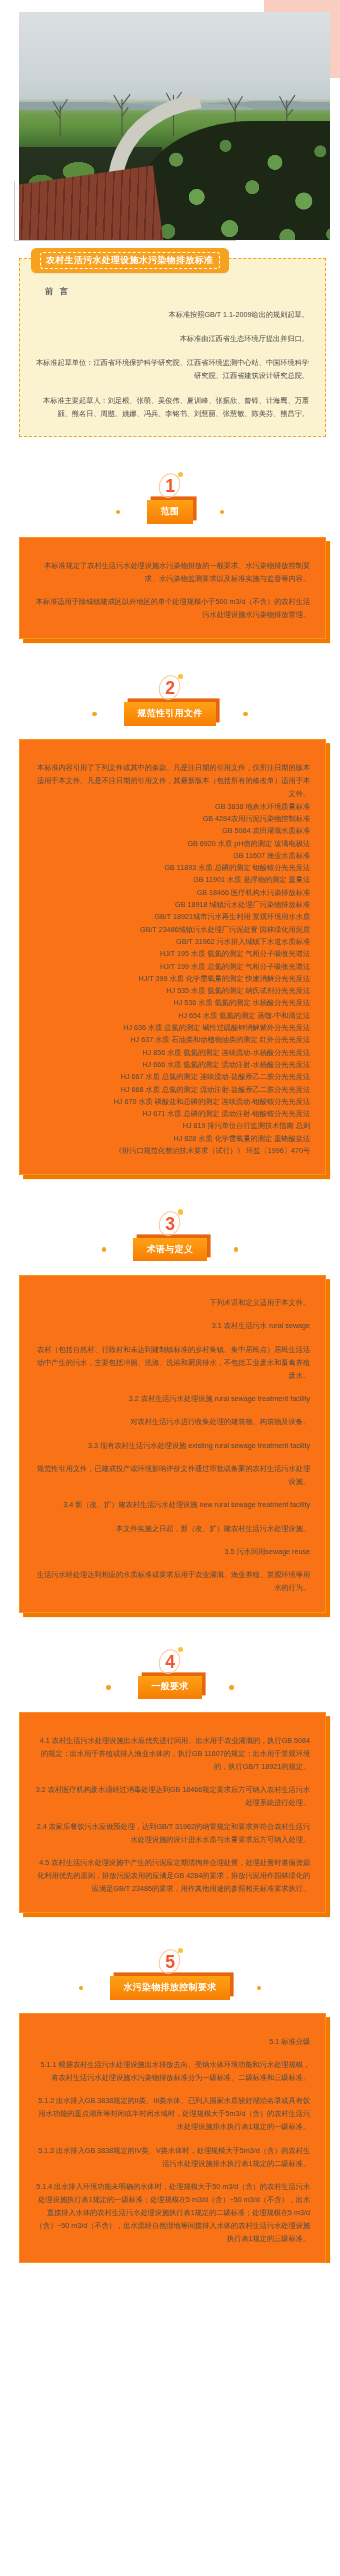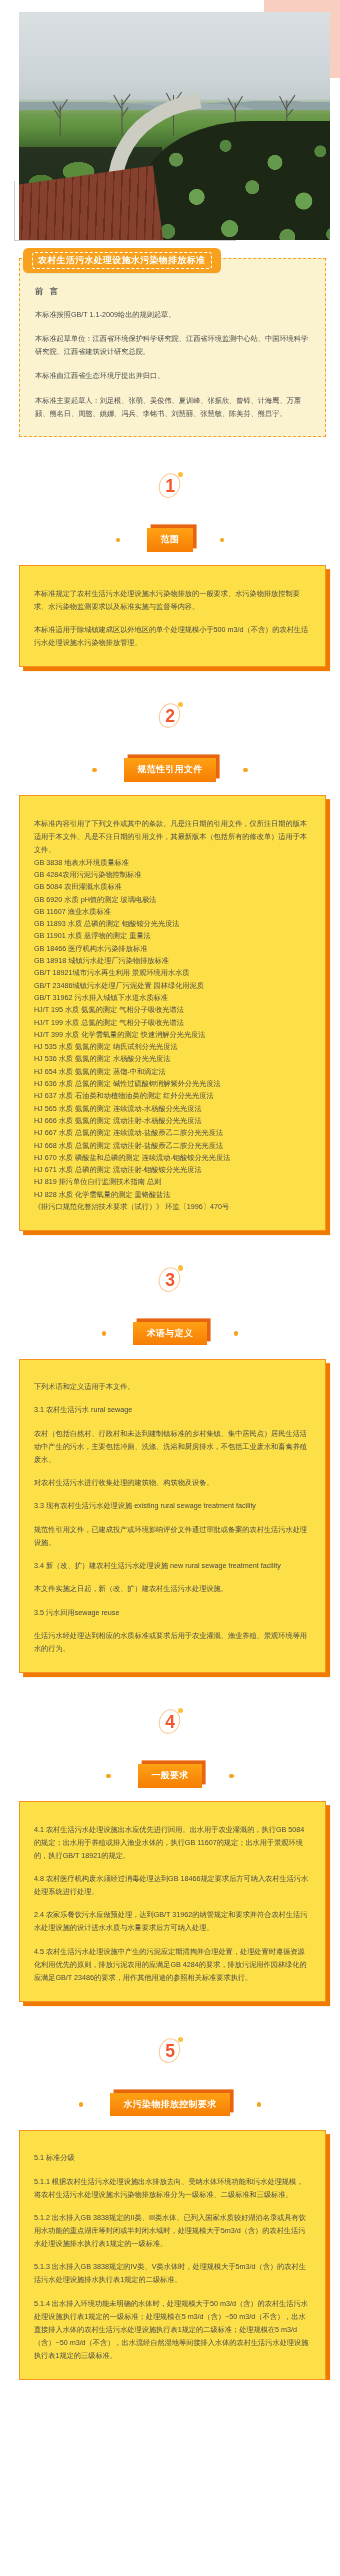--- a/index.html
+++ b/index.html
@@ -47,43 +47,43 @@
         radial-gradient(23px 13.4px at 55% 64%, #4e7d33 0 60%, transparent 62%),
         radial-gradient(29px 17.5px at 22% 88%, #437029 0 60%, transparent 62%),
         radial-gradient(31px 18.5px at 52% 92%, #4e7d33 0 60%, transparent 62%); }
   .hero-deck { position:absolute; left:-14.4px; bottom:-13.4px; width:155px; height:77px;
       transform:rotate(-8deg);
       background:repeating-linear-gradient(100deg,#86402e 0 6.7px,#6b2f22 6.7px 8.2px); }
   .hero-trees { position:absolute; left:0; top:34%; width:100%; height:46px; }
 
   
   .foreword-wrap { position:relative; margin:15.5px 0 0 18.5px; width:307px; }
-  .doc-badge { position:absolute; left:4px; top:-9.3px; z-index:2; background:#f7a11f;
+  .doc-badge { position:absolute; left:12px; top:-9.3px; z-index:2; background:#f7a11f;
       border-radius:5.2px; padding:4.1px 9.3px; box-shadow:0 1px 0 rgba(0,0,0,.06); }
   .doc-badge .inner { border:1px dashed #ffffff; border-radius:3.1px; padding:1.5px 5.2px;
       color:#ffffff; font-size:8.8px; font-weight:bold; letter-spacing:0.5px; }
   .foreword-box { background:#fbf3cf; border:1px dashed #f7a21c; padding:27px 15.5px 16.5px 15.5px; }
-  .foreword-heading { font-size:8.2px; font-weight:bold; color:#5c5c5c; letter-spacing:2.1px; }
-  .foreword-box p.para { margin-top:11.3px; font-size:7.2px; line-height:13px; color:#4a4a4a; }
+  .foreword-heading { font-size:8.2px; font-weight:bold; color:#5c5c5c; letter-spacing:2.1px;margin-left:10px; }
+  .foreword-box p.para { margin-top:11.3px; font-size:7.2px; line-height:13px; color:#4a4a4a;text-align:right; }
 
   
   .section { margin-top:35px; }
   .sec-num { position:relative; width:33px; height:28px; margin:0 auto; text-align:center;
       font-size:17.5px; line-height:28px; font-weight:bold; color:#f4572e; }
   .sec-num .ring { position:absolute; left:5.2px; top:1px; width:20.6px; height:25px;
       border:1px solid #fbc896; border-radius:50%; transform:rotate(22deg); }
   .sec-num .dot { position:absolute; right:3.1px; top:-0.5px; width:5.2px; height:5.2px;
       background:#fbc03c; border-radius:50%; }
-  .sec-head { display:flex; align-items:center; justify-content:center; margin-top:28px; }
+  .sec-head { display:flex; align-items:center; justify-content:center; margin-top:0; }
   .side-dot { width:4.6px; height:4.6px; border-radius:50%; background:#f7a21c; }
   .sec-badge { margin:0 27px; background:linear-gradient(180deg,#ffa114,#f67d04);
       box-shadow:3.6px -3.6px 0 0 #e8650f; padding:5.7px 13.4px; color:#ffffff;
       font-size:8.8px; font-weight:bold; letter-spacing:0.5px; }
-  .sec-box { margin:13.4px 0 0 18.5px; width:307px; background:#fde047;
-      border:1px solid #f7941d; box-shadow:4.1px 4.1px 0 0 #f07a00; padding:20.6px 14.4px 17.5px 14.4px; }
+  .sec-box { margin:13.4px 0 0 18.5px; width:307px; background:#f97316;
+      border:1px solid #f7941d; box-shadow:4.1px 4.1px 0 0 #f07a00; padding:20.6px 14.4px 17.5px 14.4px;text-align:right; }
   .sec-box p.para { font-size:7.2px; line-height:13px; color:#4a4a4a; margin-top:10.3px; }
   .sec-box p.para:first-child { margin-top:0; }
   .sec-box p.ref { font-size:7.2px; line-height:11.3px; color:#4a4a4a; margin-top:1px; }
 </style>
 </head>
 <body>
 
 <div class="page">
 
   <div class="hero-wrap">
@@ -109,22 +109,22 @@
   </div>
 
   <div class="foreword-wrap">
     <div class="doc-badge">
       <div class="inner">农村生活污水处理设施水污染物排放标准</div>
     </div>
     <div class="foreword-box">
       <div class="foreword-heading">前 言</div>
       <div>
           <p class="para">本标准按照GB/T 1.1-2009给出的规则起草。</p>
+          <p class="para">本标准由江西省生态环境厅提出并归口。</p>
           <p class="para">本标准起草单位：江西省环境保护科学研究院、江西省环境监测中心站、中国环境科学研究院、江西省建筑设计研究总院。</p>
-          <p class="para">本标准由江西省生态环境厅提出并归口。</p>
           <p class="para">本标准主要起草人：刘足根、张萌、吴俊伟、夏训峰、张振欣、曾铎、计海鹰、万禀颢、熊名日、周憨、姚娜、冯兵、李铭书、刘慧丽、张慧敏、陈美芬、熊昌宇。</p>
         </div>
     </div>
   </div>
 
   <div class="section">
     <div class="sec-num"><span class="ring"></span><span class="dot"></span><span>1</span></div>
     <div class="sec-head">
       <span class="side-dot"></span>
       <span class="sec-badge">范围</span>
@@ -161,21 +161,21 @@
           <p class="ref">GB/T 23486城镇污水处理厂污泥处置 园林绿化用泥质</p>
           <p class="ref">GB/T 31962 污水排入城镇下水道水质标准</p>
           <p class="ref">HJ/T 195 水质 氨氮的测定 气相分子吸收光谱法</p>
           <p class="ref">HJ/T 199 水质 总氮的测定 气相分子吸收光谱法</p>
           <p class="ref">HJ/T 399 水质 化学需氧量的测定 快速消解分光光度法</p>
           <p class="ref">HJ 535 水质 氨氮的测定 纳氏试剂分光光度法</p>
           <p class="ref">HJ 536 水质 氨氮的测定 水杨酸分光光度法</p>
           <p class="ref">HJ 654 水质 氨氮的测定 蒸馏-中和滴定法</p>
           <p class="ref">HJ 636 水质 总氮的测定 碱性过硫酸钾消解紫外分光光度法</p>
           <p class="ref">HJ 637 水质 石油类和动植物油类的测定 红外分光光度法</p>
-          <p class="ref">HJ 565 水质 氨氮的测定 连续流动-水杨酸分光光度法</p>
+          <p class="ref">HJ 856 水质 氨氮的测定 连续流动-水杨酸分光光度法</p>
           <p class="ref">HJ 666 水质 氨氮的测定 流动注射-水杨酸分光光度法</p>
           <p class="ref">HJ 667 水质 总氮的测定 连续流动-盐酸萘乙二胺分光光度法</p>
           <p class="ref">HJ 668 水质 总氮的测定 流动注射-盐酸萘乙二胺分光光度法</p>
           <p class="ref">HJ 670 水质 磷酸盐和总磷的测定 连续流动-钼酸铵分光光度法</p>
           <p class="ref">HJ 671 水质 总磷的测定 流动注射-钼酸铵分光光度法</p>
           <p class="ref">HJ 819 排污单位自行监测技术指南 总则</p>
           <p class="ref">HJ 828 水质 化学需氧量的测定 重铬酸盐法</p>
           <p class="ref">《排污口规范化整治技术要求（试行）》 环监〔1996〕470号</p>
         </div>
     </div>
@@ -185,40 +185,41 @@
     <div class="sec-num"><span class="ring"></span><span class="dot"></span><span>3</span></div>
     <div class="sec-head">
       <span class="side-dot"></span>
       <span class="sec-badge">术语与定义</span>
       <span class="side-dot"></span>
     </div>
     <div class="sec-box">
         <p class="para">下列术语和定义适用于本文件。</p>
         <p class="para">3.1 农村生活污水 rural sewage</p>
         <p class="para">农村（包括自然村、行政村和未达到建制镇标准的乡村集镇、集中居民点）居民生活活动中产生的污水，主要包括冲厕、洗涤、洗浴和厨房排水，不包括工业废水和畜禽养殖废水。</p>
+        <p class="para">3.2 农村生活污水处理设施 rural sewage treatment facility</p>
         <p class="para">对农村生活污水进行收集处理的建筑物、构筑物及设备。</p>
         <p class="para">3.3 现有农村生活污水处理设施 existing rural sewage treatment facility</p>
         <p class="para">规范性引用文件，已建成投产或环境影响评价文件通过审批或备案的农村生活污水处理设施。</p>
         <p class="para">3.4 新（改、扩）建农村生活污水处理设施 new rural sewage treatment facility</p>
         <p class="para">本文件实施之日起，新（改、扩）建农村生活污水处理设施。</p>
         <p class="para">3.5 污水回用sewage reuse</p>
         <p class="para">生活污水经处理达到相应的水质标准或要求后用于农业灌溉、渔业养殖、景观环境等用水的行为。</p>
       </div>
   </div>
 
   <div class="section">
     <div class="sec-num"><span class="ring"></span><span class="dot"></span><span>4</span></div>
     <div class="sec-head">
       <span class="side-dot"></span>
       <span class="sec-badge">一般要求</span>
       <span class="side-dot"></span>
     </div>
     <div class="sec-box">
         <p class="para">4.1 农村生活污水处理设施出水应优先进行回用。出水用于农业灌溉的，执行GB 5084的规定；出水用于养殖或排入渔业水体的，执行GB 11607的规定；出水用于景观环境的，执行GB/T 18921的规定。</p>
-        <p class="para">4.8 农村医疗机构废水须经过消毒处理达到GB 18466规定要求后方可纳入农村生活污水处理系统进行处理。</p>
+        <p class="para">3.2 农村医疗机构废水须经过消毒处理达到GB 18466规定要求后方可纳入农村生活污水处理系统进行处理。</p>
         <p class="para">2.4 农家乐餐饮污水应做预处理，达到GB/T 31962的纳管规定和要求并符合农村生活污水处理设施的设计进水水质与水量要求后方可纳入处理。</p>
         <p class="para">4.5 农村生活污水处理设施中产生的污泥应定期清掏并合理处置，处理处置时遵循资源化利用优先的原则，排放污泥农用的应满足GB 4284的要求，排放污泥用作园林绿化的应满足GB/T 23486的要求，用作其他用途的参照相关标准要求执行。</p>
       </div>
   </div>
 
   <div class="section">
     <div class="sec-num"><span class="ring"></span><span class="dot"></span><span>5</span></div>
     <div class="sec-head">
       <span class="side-dot"></span>
       <span class="sec-badge">水污染物排放控制要求</span>

